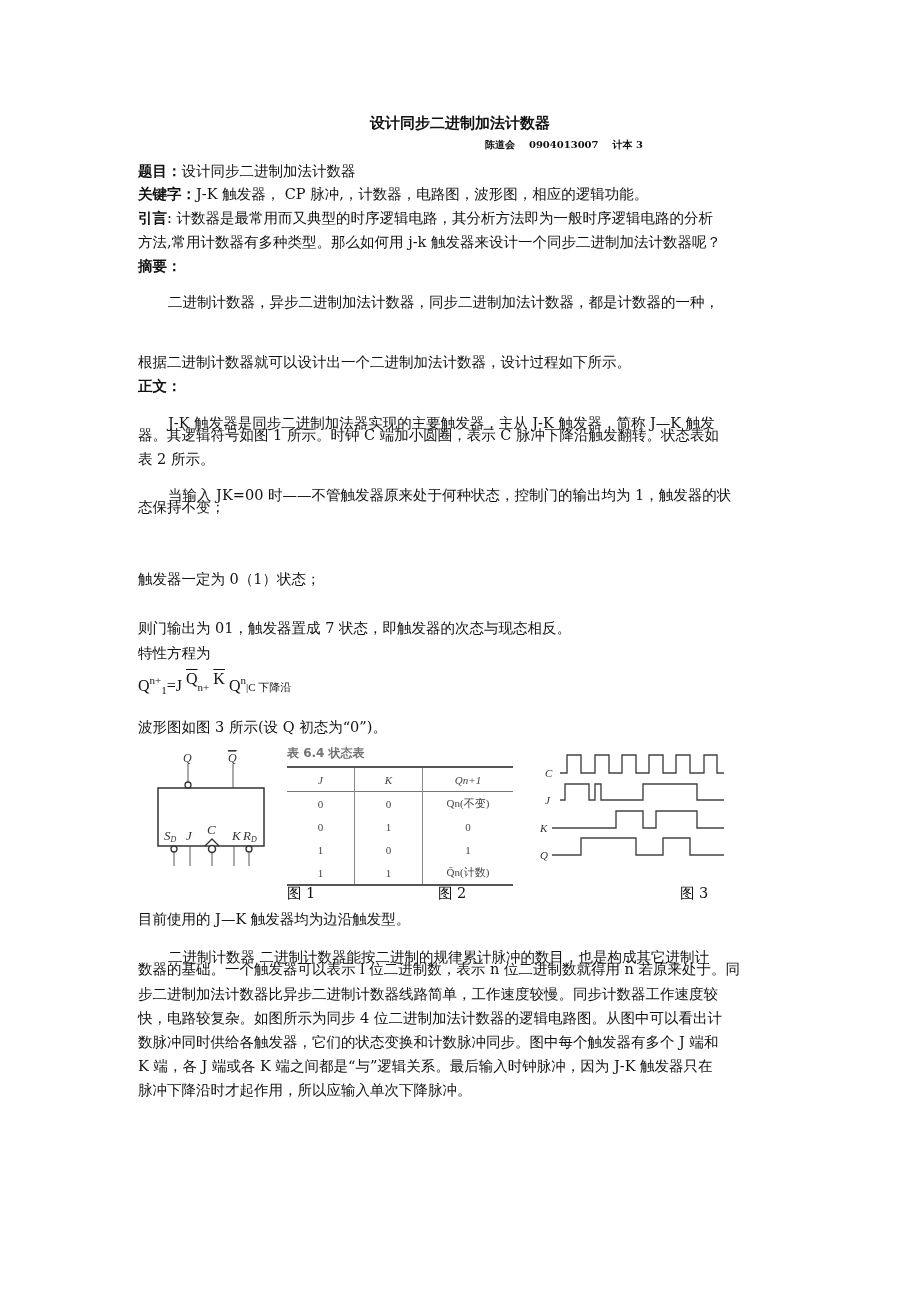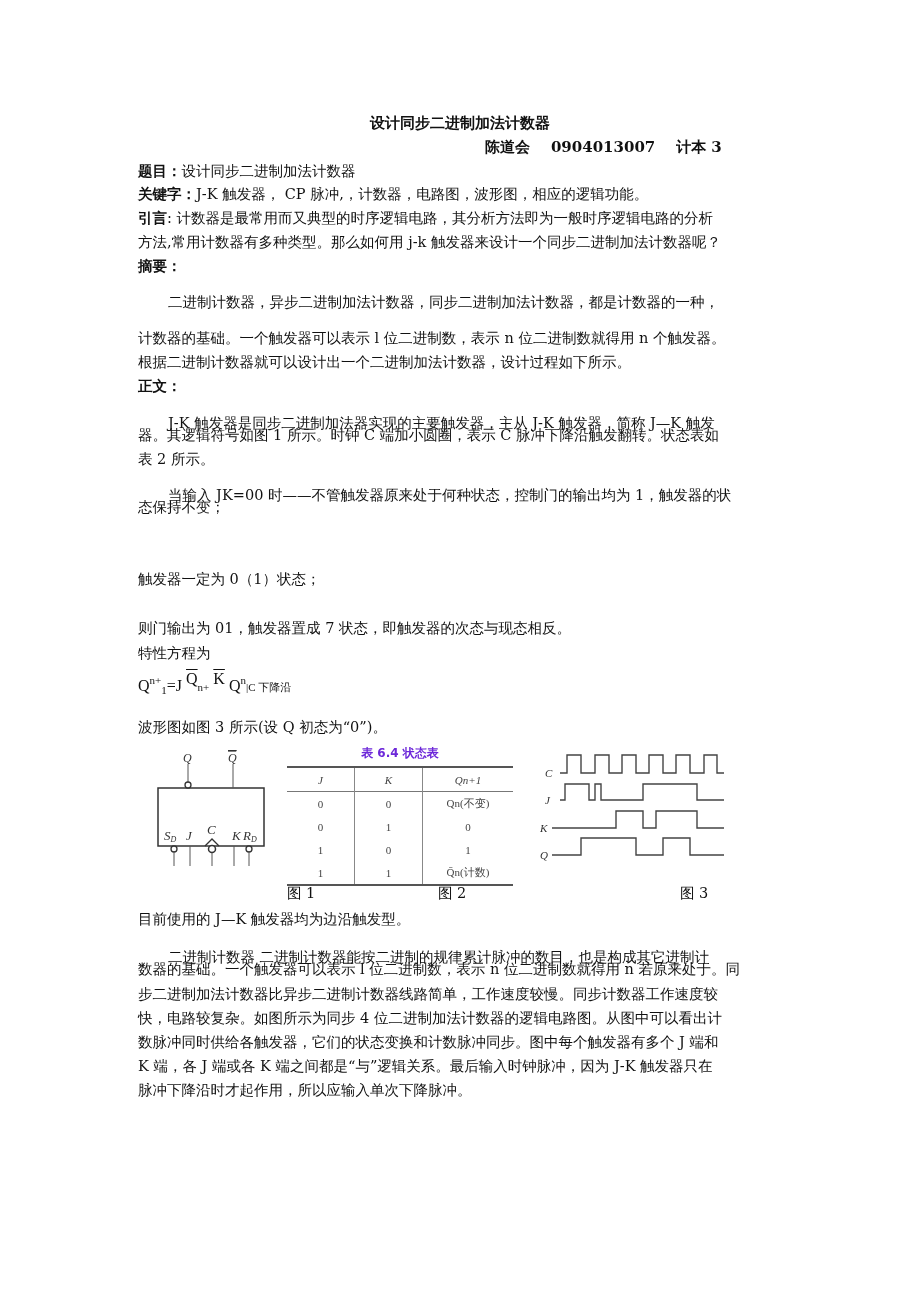--- a/index.html
+++ b/index.html
@@ -1,34 +1,34 @@
 <!DOCTYPE html>
 <html><head>
 <meta charset="utf-8">
 <style>
   html, body { margin: 0; padding: 0; background: #ffffff; }
   body { width: 920px; height: 1302px; position: relative; overflow: hidden;
          font-family: "DejaVu Serif", "Liberation Serif", serif; color: #111; }
   .page { position: absolute; left: 0; top: 0; width: 920px; height: 1302px; }
   .line { position: absolute; left: 138px; width: 650px; font-size: 14.5px; line-height: 22px; white-space: nowrap; }
   .title { position: absolute; top: 114px; left: 0; width: 920px; text-align: center; font-size: 15px; font-weight: bold; }
-  .author { position: absolute; top: 138px; left: 485px; font-size: 15px; font-weight: bold; white-space: pre; }
+  .author { position: absolute; top: 138px; left: 485px; font-size: 10px; font-weight: bold; white-space: pre; }
   .b { font-weight: bold; }
   .indent { padding-left: 30px; margin-top: 12px; }
   .formula { position: absolute; top: 674px; left: 138px; font-family: "Liberation Serif", serif; font-size: 16px; white-space: nowrap; }
   .formula sup { font-size: 11px; vertical-align: 7px; }
   .formula sub { font-size: 11px; vertical-align: -3px; }
   .ovl { text-decoration: overline; display: inline-block; position: relative; top: -7px; }
   .small { font-size: 11px; }
   .fig { position: absolute; }
   .caption { position: absolute; top: 884px; font-size: 14.5px; }
   table.st { border-collapse: collapse; font-family: "Liberation Serif", serif; font-size: 11px; color: #444; }
   table.st td, table.st th { text-align: center; height: 21px; font-weight: normal; }
   table.st th { font-style: italic; }
-  .st-title { font-size: 12px; font-weight: bold; color: #6d28d9; text-align: center; font-family: "DejaVu Sans", sans-serif; }
+  .st-title { font-size: 12px; font-weight: bold; color: #737373; text-align: left; font-family: "DejaVu Sans", sans-serif; }
 </style>
 </head>
 <body>
 
 <div class="page">
 
   <div class="title">设计同步二进制加法计数器</div>
   <div class="author">陈道会    0904013007    计本 3</div>
 
   <div class="line" style="top:160px">
@@ -36,21 +36,20 @@
   </div>
   <div class="line" style="top:183px">
     <span class="b">关键字：</span><span>J-K 触发器，  CP 脉冲,，计数器，电路图，波形图，相应的逻辑功能。</span>
   </div>
   <div class="line" style="top:207px">
     <span class="b">引言</span><span>: 计数器是最常用而又典型的时序逻辑电路，其分析方法即为一般时序逻辑电路的分析</span>
   </div>
   <div class="line" style="top:231px">方法,常用计数器有多种类型。那么如何用 j-k 触发器来设计一个同步二进制加法计数器呢？</div>
   <div class="line b" style="top:255px">摘要：</div>
   <div class="line indent" style="top:279px">二进制计数器，异步二进制加法计数器，同步二进制加法计数器，都是计数器的一种，</div>
-  <div class="line" style="top:327px">计数器的基础。一个触发器可以表示 l 位二进制数，表示 n 位二进制数就得用 n 个触发器。</div>
   <div class="line" style="top:351px">根据二进制计数器就可以设计出一个二进制加法计数器，设计过程如下所示。</div>
   <div class="line b" style="top:375px">正文：</div>
   <div class="line indent" style="top:400px">J-K 触发器是同步二进制加法器实现的主要触发器，主从 J-K 触发器，简称 J—K 触发</div>
   <div class="line" style="top:424px">器。其逻辑符号如图 1 所示。时钟 C 端加小圆圈，表示 C 脉冲下降沿触发翻转。状态表如</div>
   <div class="line" style="top:448px">表 2 所示。</div>
   <div class="line indent" style="top:472px">当输入 JK=00 时——不管触发器原来处于何种状态，控制门的输出均为 1，触发器的状</div>
   <div class="line" style="top:496px">态保持不变；</div>
   <div class="line" style="top:568px">触发器一定为 0（1）状态；</div>
   <div class="line" style="top:617px">则门输出为 01，触发器置成 7 状态，即触发器的次态与现态相反。</div>
   <div class="line" style="top:642px">特性方程为</div>

